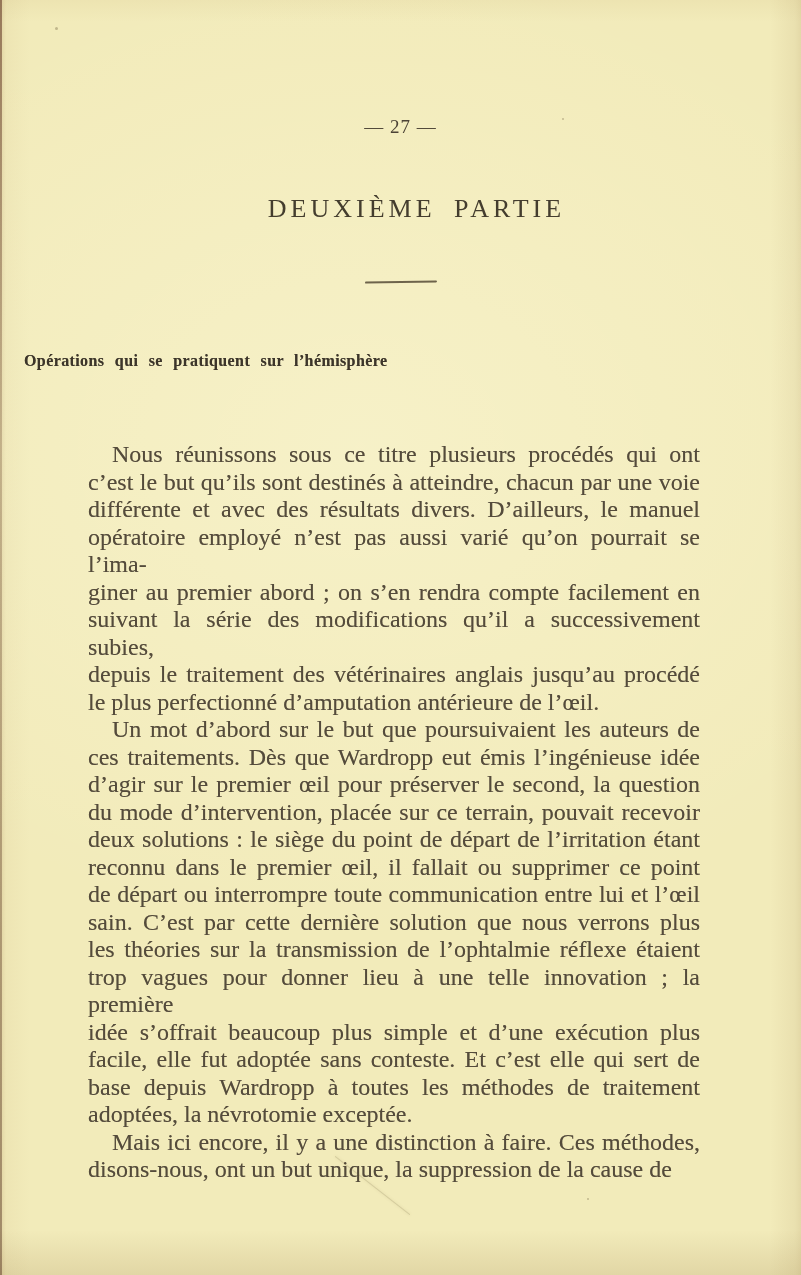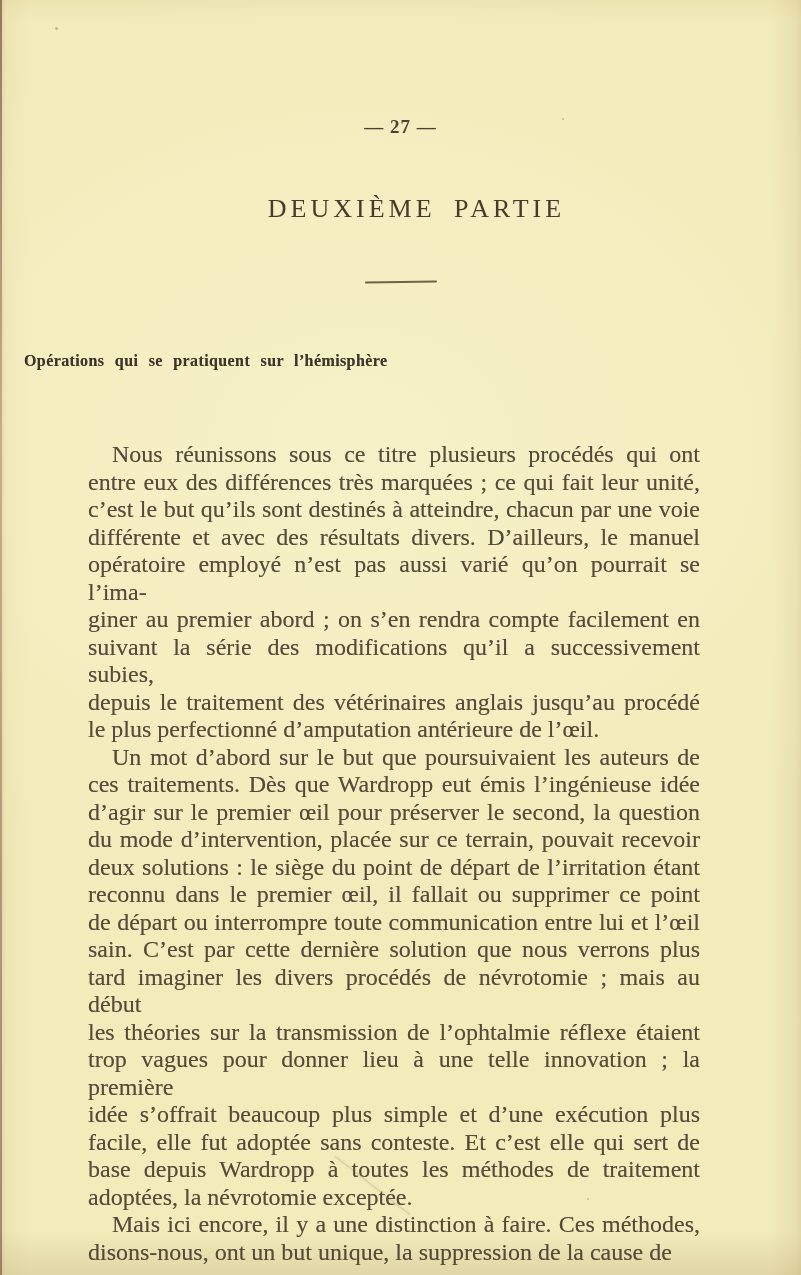--- a/index.html
+++ b/index.html
@@ -29,21 +29,20 @@
   }
   .page-number {
     position: absolute;
     top: 116px;
     left: 0;
     width: 100%;
     text-align: center;
     font-size: 19px;
     letter-spacing: 1px;
     color: #4c4336;
-    font-weight: bold;
   }
   .part-title {
     position: absolute;
     top: 194px;
     left: 0;
     width: 100%;
     text-align: center;
     font-size: 26px;
     letter-spacing: 4px;
     word-spacing: 8px;
@@ -124,37 +123,35 @@
   <div class="part-title">DEUXIÈME PARTIE</div>
 
   <div class="divider-rule"></div>
 
   <div class="section-heading">
     <div>Opérations qui se pratiquent sur l’hémisphère</div>
   </div>
 
   <div class="body-text">
       <div class="line just first">Nous réunissons sous ce titre plusieurs procédés qui ont</div>
-      <div class="line just">entre eux des différences très marquées ; ce qui fait leur unité,</div>
       <div class="line just">c’est le but qu’ils sont destinés à atteindre, chacun par une voie</div>
       <div class="line just">différente et avec des résultats divers. D’ailleurs, le manuel</div>
       <div class="line just">opératoire employé n’est pas aussi varié qu’on pourrait se l’ima-</div>
       <div class="line just">giner au premier abord ; on s’en rendra compte facilement en</div>
       <div class="line just">suivant la série des modifications qu’il a successivement subies,</div>
       <div class="line just">depuis le traitement des vétérinaires anglais jusqu’au procédé</div>
       <div class="line">le plus perfectionné d’amputation antérieure de l’œil.</div>
       <div class="line just first">Un mot d’abord sur le but que poursuivaient les auteurs de</div>
       <div class="line just">ces traitements. Dès que Wardropp eut émis l’ingénieuse idée</div>
       <div class="line just">d’agir sur le premier œil pour préserver le second, la question</div>
       <div class="line just">du mode d’intervention, placée sur ce terrain, pouvait recevoir</div>
       <div class="line just">deux solutions : le siège du point de départ de l’irritation étant</div>
       <div class="line just">reconnu dans le premier œil, il fallait ou supprimer ce point</div>
       <div class="line just">de départ ou interrompre toute communication entre lui et l’œil</div>
       <div class="line just">sain. C’est par cette dernière solution que nous verrons plus</div>
-      <div class="line just">tard imaginer les divers procédés de névrotomie ; mais au début</div>
       <div class="line just">les théories sur la transmission de l’ophtalmie réflexe étaient</div>
       <div class="line just">trop vagues pour donner lieu à une telle innovation ; la première</div>
       <div class="line just">idée s’offrait beaucoup plus simple et d’une exécution plus</div>
       <div class="line just">facile, elle fut adoptée sans conteste. Et c’est elle qui sert de</div>
       <div class="line just">base depuis Wardropp à toutes les méthodes de traitement</div>
       <div class="line">adoptées, la névrotomie exceptée.</div>
       <div class="line just first">Mais ici encore, il y a une distinction à faire. Ces méthodes,</div>
       <div class="line">disons-nous, ont un but unique, la suppression de la cause de</div>
     </div>
 

